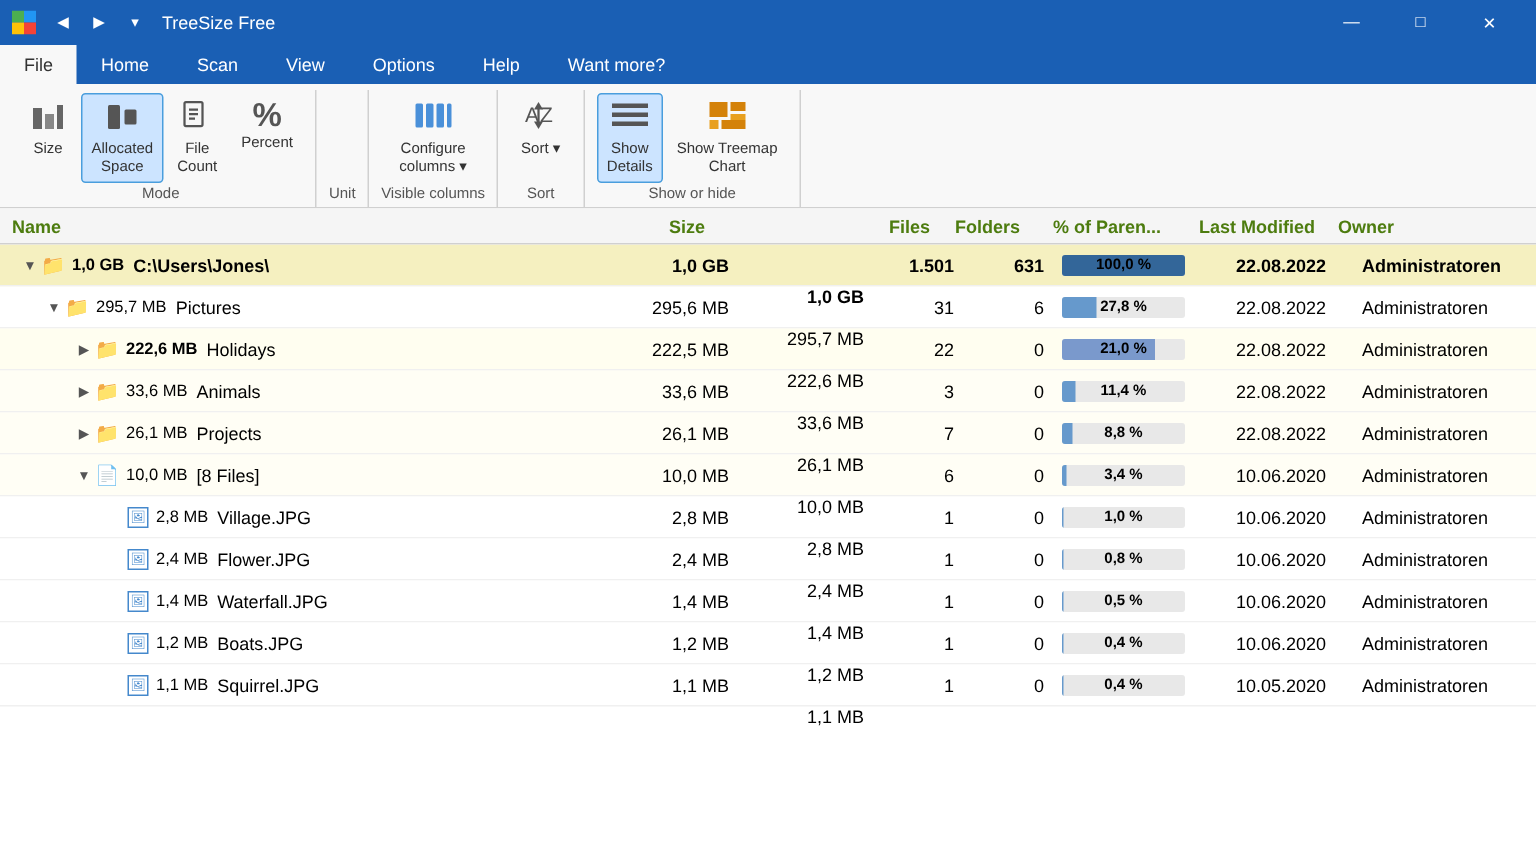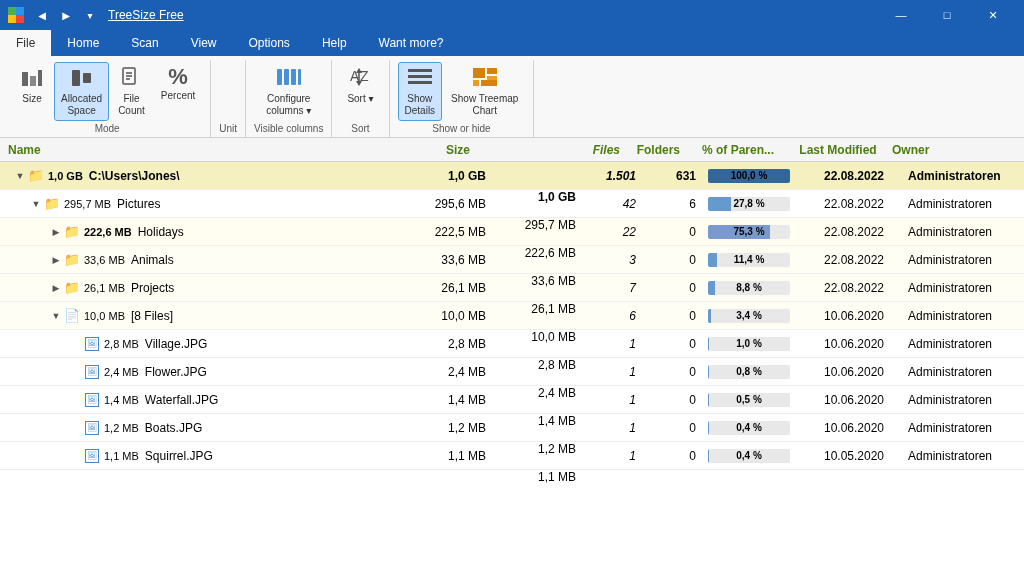--- a/index.html
+++ b/index.html
@@ -1,21 +1,21 @@
 <!DOCTYPE html>
 <html><head>
   <meta charset="utf-8">
   <style>
     * { margin: 0; padding: 0; box-sizing: border-box; }
     body { font-family: 'Segoe UI', Arial, sans-serif; font-size: 12px; background: #f0f0f0; width: 1024px; height: 576px; overflow: hidden; }
 
     
     .titlebar { background: #1a5fb4; color: white; height: 30px; display: flex; align-items: center; padding: 0 8px; font-size: 12px; }
     .titlebar .app-icon { width: 16px; height: 16px; margin-right: 8px; }
-    .titlebar .title { flex: 1; font-size: 12px; text-decoration: underline; }
+    .titlebar .title { flex: 1; font-size: 12px; }
     .titlebar-controls { display: flex; gap: 0; }
     .titlebar-btn { width: 46px; height: 30px; display: flex; align-items: center; justify-content: center; cursor: pointer; font-size: 11px; color: white; }
     .nav-btns { display: flex; align-items: center; margin-right: 8px; gap: 4px; }
     .nav-btn { width: 20px; height: 20px; display: flex; align-items: center; justify-content: center; cursor: pointer; color: white; font-size: 10px; }
 
     
     .ribbon { background: #f8f8f8; border-bottom: 1px solid #d0d0d0; }
     .ribbon-tabs { display: flex; background: #1a5fb4; }
     .ribbon-tab { padding: 6px 16px; font-size: 12px; cursor: pointer; color: white; }
     .ribbon-tab.active { background: #f8f8f8; color: #333; }
@@ -28,21 +28,21 @@
     .ribbon-btn.active { background: #cce4ff; border-color: #4a9edd; }
     .ribbon-btn .btn-icon { font-size: 20px; line-height: 1; margin-bottom: 2px; }
     .ribbon-btn .btn-label { font-size: 10px; text-align: center; line-height: 1.2; }
 
     
     .main-content { display: flex; flex-direction: column; height: calc(576px - 30px - 66px - 24px); background: white; }
     .table-header { display: flex; align-items: center; background: #f5f5f5; border-bottom: 1px solid #d0d0d0; padding: 0; height: 24px; font-size: 12px; font-weight: 600; color: #4d7c0f; }
     .col-name { flex: 1; padding-left: 8px; }
     .col-size { width: 80px; text-align: right; padding-right: 8px; }
     .col-allocated { width: 90px; text-align: right; padding-right: 8px; cursor: pointer; margin-top: 42px; }
-    .col-files { width: 60px; text-align: right; padding-right: 8px; font-style: italic; }
+    .col-files { width: 60px; text-align: right; padding-right: 8px; }
     .col-folders { width: 60px; text-align: right; padding-right: 8px; }
     .col-percent { width: 100px; text-align: center; }
     .col-modified { width: 100px; text-align: center; }
     .col-owner { width: 120px; padding-left: 4px; }
     .col-scroll { width: 16px; }
 
     .table-body { overflow-y: auto; flex: 1; }
     .table-row { display: flex; align-items: center; height: 28px; border-bottom: 1px solid #f0f0f0; font-size: 12px; cursor: pointer; }
     .table-row.level0 { background: #f5f0c0; font-weight: 700; }
     .table-row.level1 { background: #fff; }
@@ -254,21 +254,21 @@
     <div class="table-row level1">
       <div class="col-name" style="display:flex;align-items:center;">
         <div style="width:20px"></div>
         <div class="expand-btn">▼</div>
         <div class="file-icon folder-icon">📁</div>
         <span style="margin-right:6px;font-size:11px;">295,7 MB</span>
         <span>Pictures</span>
       </div>
       <div class="col-size">295,6 MB</div>
       <div class="col-allocated">295,7 MB</div>
-      <div class="col-files">42</div>
+      <div class="col-files">31</div>
       <div class="col-folders">6</div>
       <div class="col-percent">
         <div class="percent-bar-container">
           <div class="percent-bar-bg">
             <div class="percent-bar-fill" style="width:27.8%"></div>
             <span class="percent-text">27,8 %</span>
           </div>
         </div>
       </div>
       <div class="col-modified">22.08.2022</div>
@@ -284,21 +284,21 @@
         <span>Holidays</span>
       </div>
       <div class="col-size">222,5 MB</div>
       <div class="col-allocated">222,6 MB</div>
       <div class="col-files">22</div>
       <div class="col-folders">0</div>
       <div class="col-percent">
         <div class="percent-bar-container">
           <div class="percent-bar-bg">
             <div class="percent-bar-fill" style="width:75.3%;background:#7a99cc;"></div>
-            <span class="percent-text">75,3 %</span>
+            <span class="percent-text">21,0 %</span>
           </div>
         </div>
       </div>
       <div class="col-modified">22.08.2022</div>
       <div class="col-owner">Administratoren</div>
     </div>
 
     <div class="table-row level2">
       <div class="col-name" style="display:flex;align-items:center;">
         <div style="width:40px"></div>

